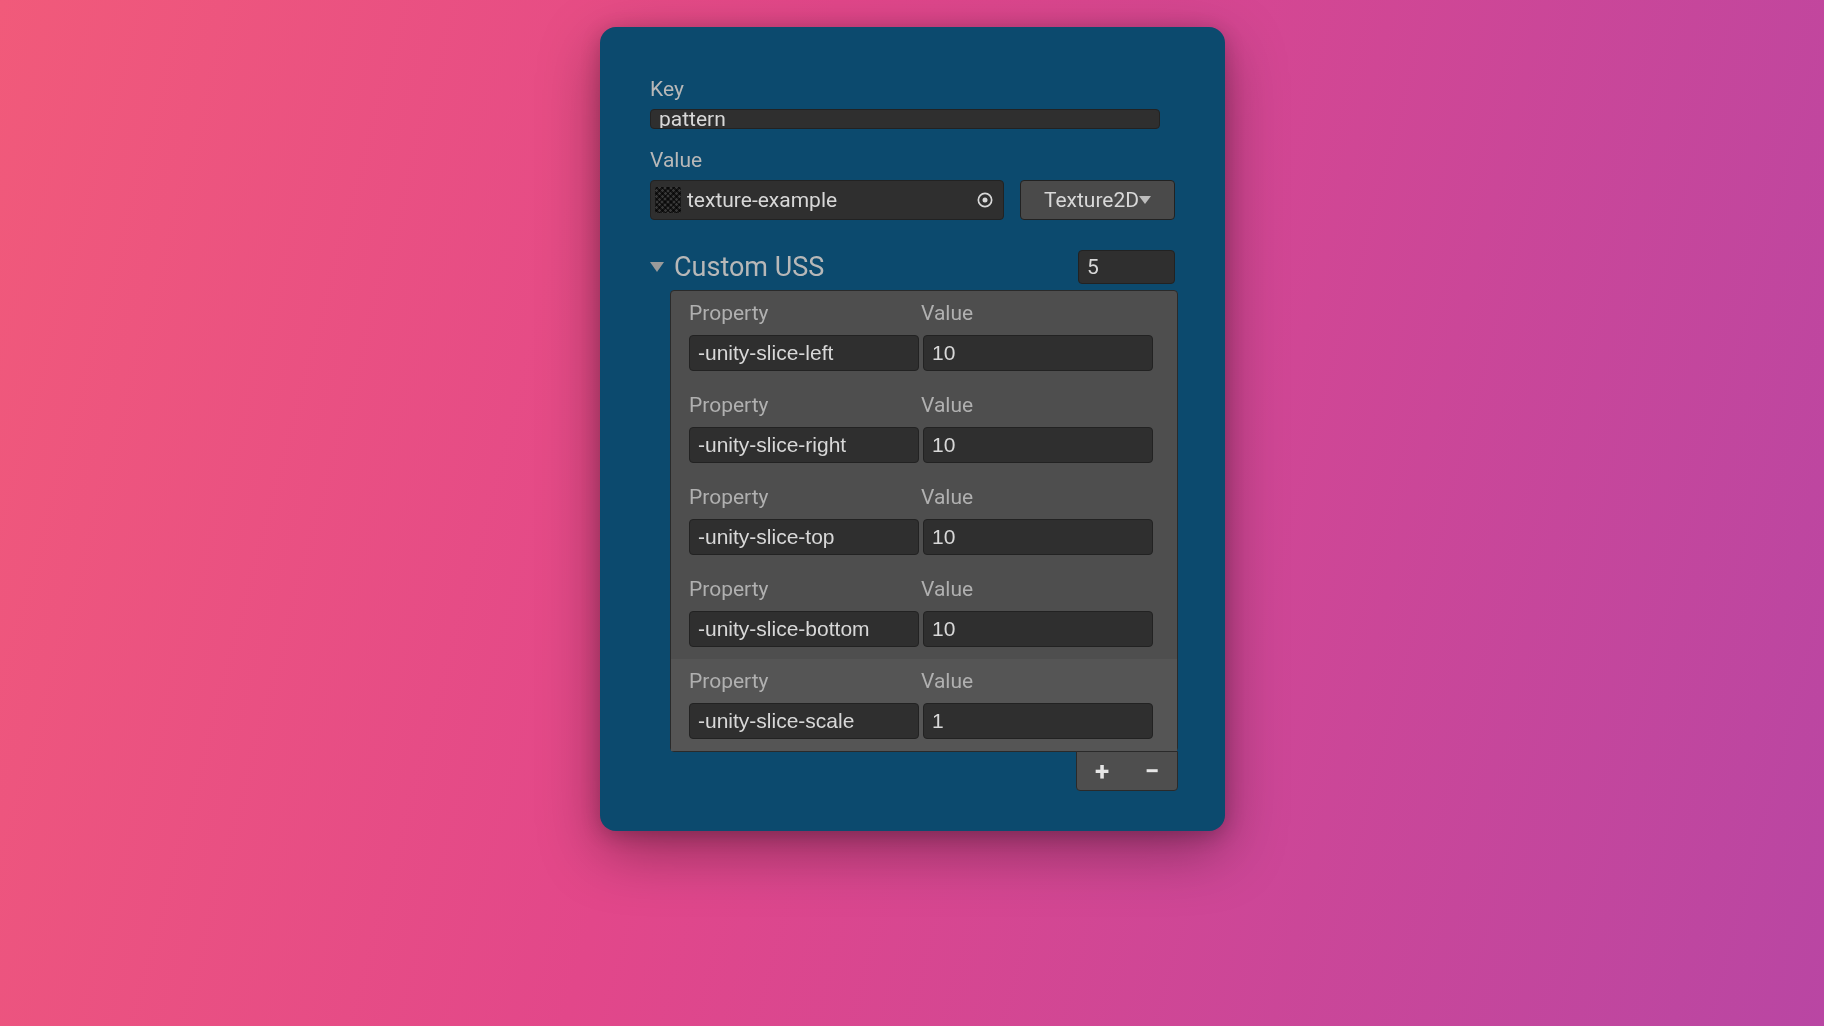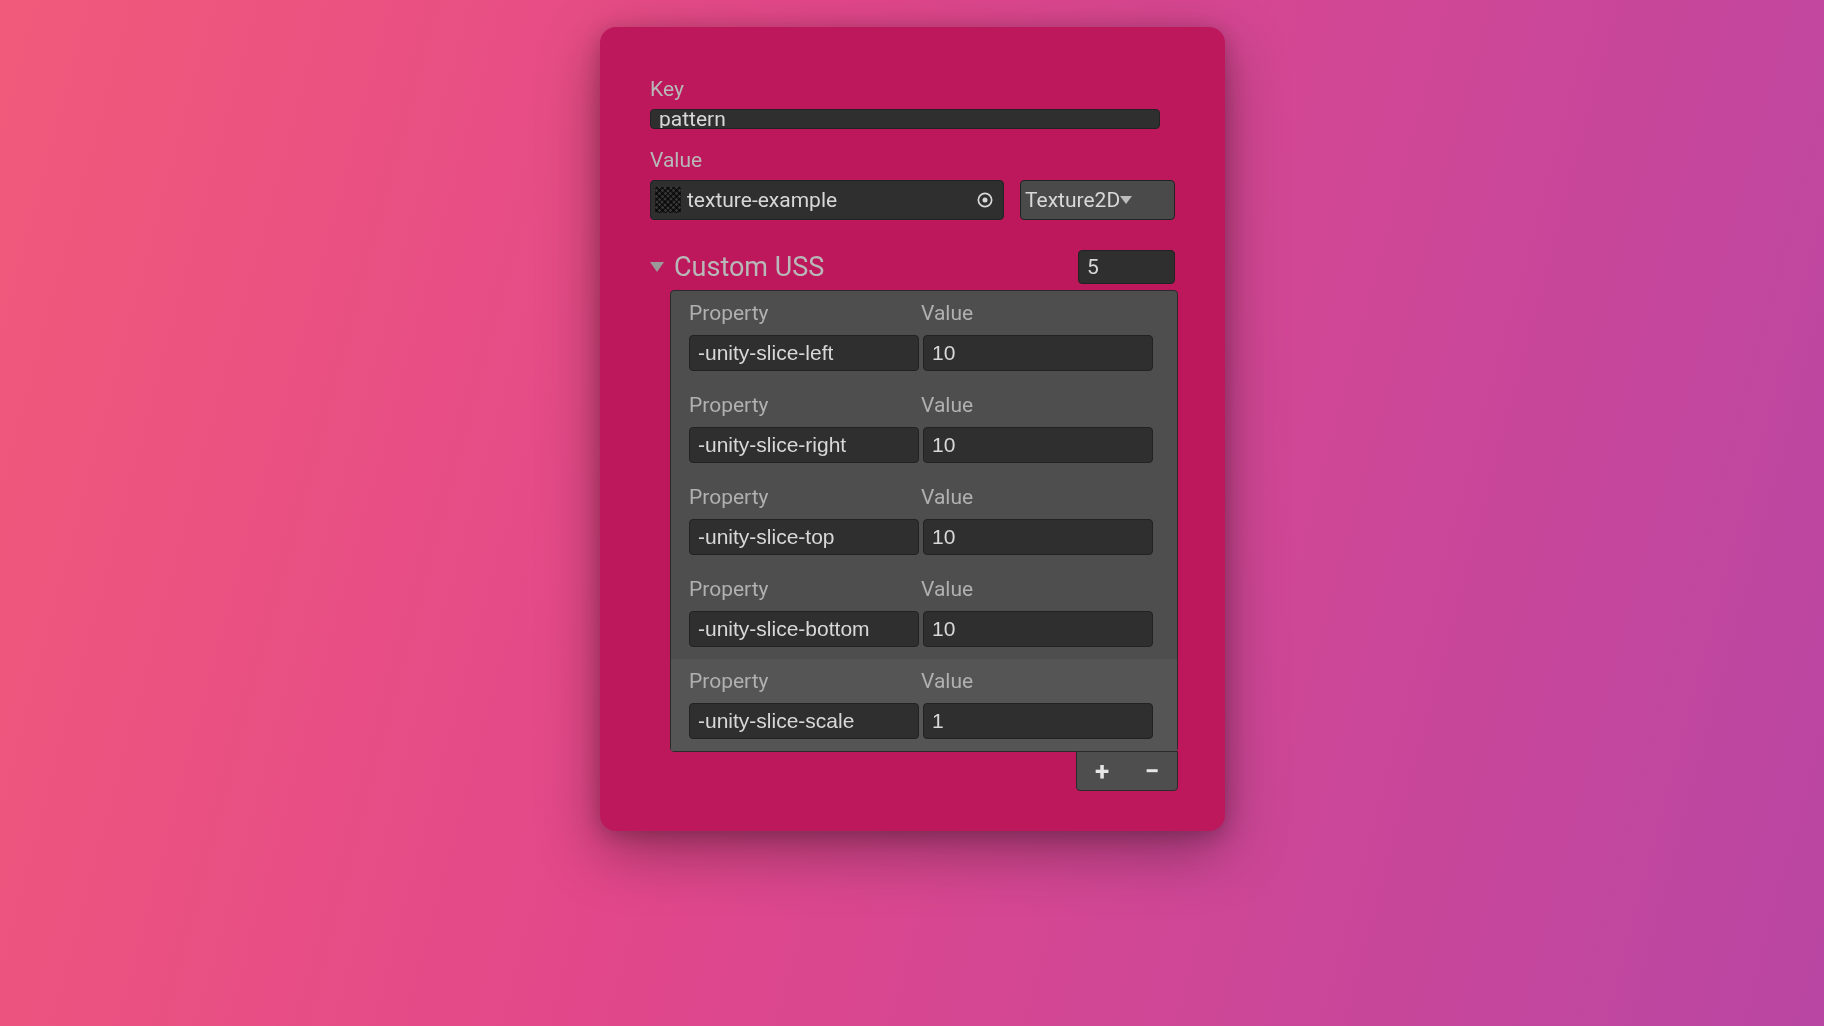--- a/index.html
+++ b/index.html
@@ -10,21 +10,21 @@
     width: 1824px;
     height: 1026px;
     overflow: hidden;
     position: relative;
   }
   .panel {
     position: absolute;
     left: 600px;
     top: 27px;
     width: 625px;
-    background: #be185d;
+    background: #0c4a6e;
     border-radius: 16px;
     padding: 50px 50px 40px 50px;
     box-shadow: 0 20px 60px rgba(0,0,0,0.35), 0 4px 20px rgba(0,0,0,0.2);
   }
   .label {
     color: #b8b8b8;
     font-size: 21px;
     margin-bottom: 8px;
     font-weight: 400;
   }
@@ -74,27 +74,27 @@
     width: 28px; height: 28px;
     display: flex; align-items: center; justify-content: center;
     cursor: pointer;
     color: #d8d8d8;
     flex: 0 0 auto;
   }
   .picker-btn svg { width: 20px; height: 20px; }
   .type-dropdown {
     display: flex;
     align-items: center;
-    justify-content: flex-start;
+    justify-content: center;
     background: #4a4a4a;
     border: 1px solid #222;
     border-radius: 4px;
     height: 40px;
     width: 155px;
-    padding: 0 4px;
+    padding: 0 10px;
     color: #d8d8d8;
     font-size: 21px;
     cursor: pointer;
   }
   .tri-down {
     width: 0; height: 0;
     border-left: 6px solid transparent;
     border-right: 6px solid transparent;
     border-top: 8px solid #bdbdbd;
   }

